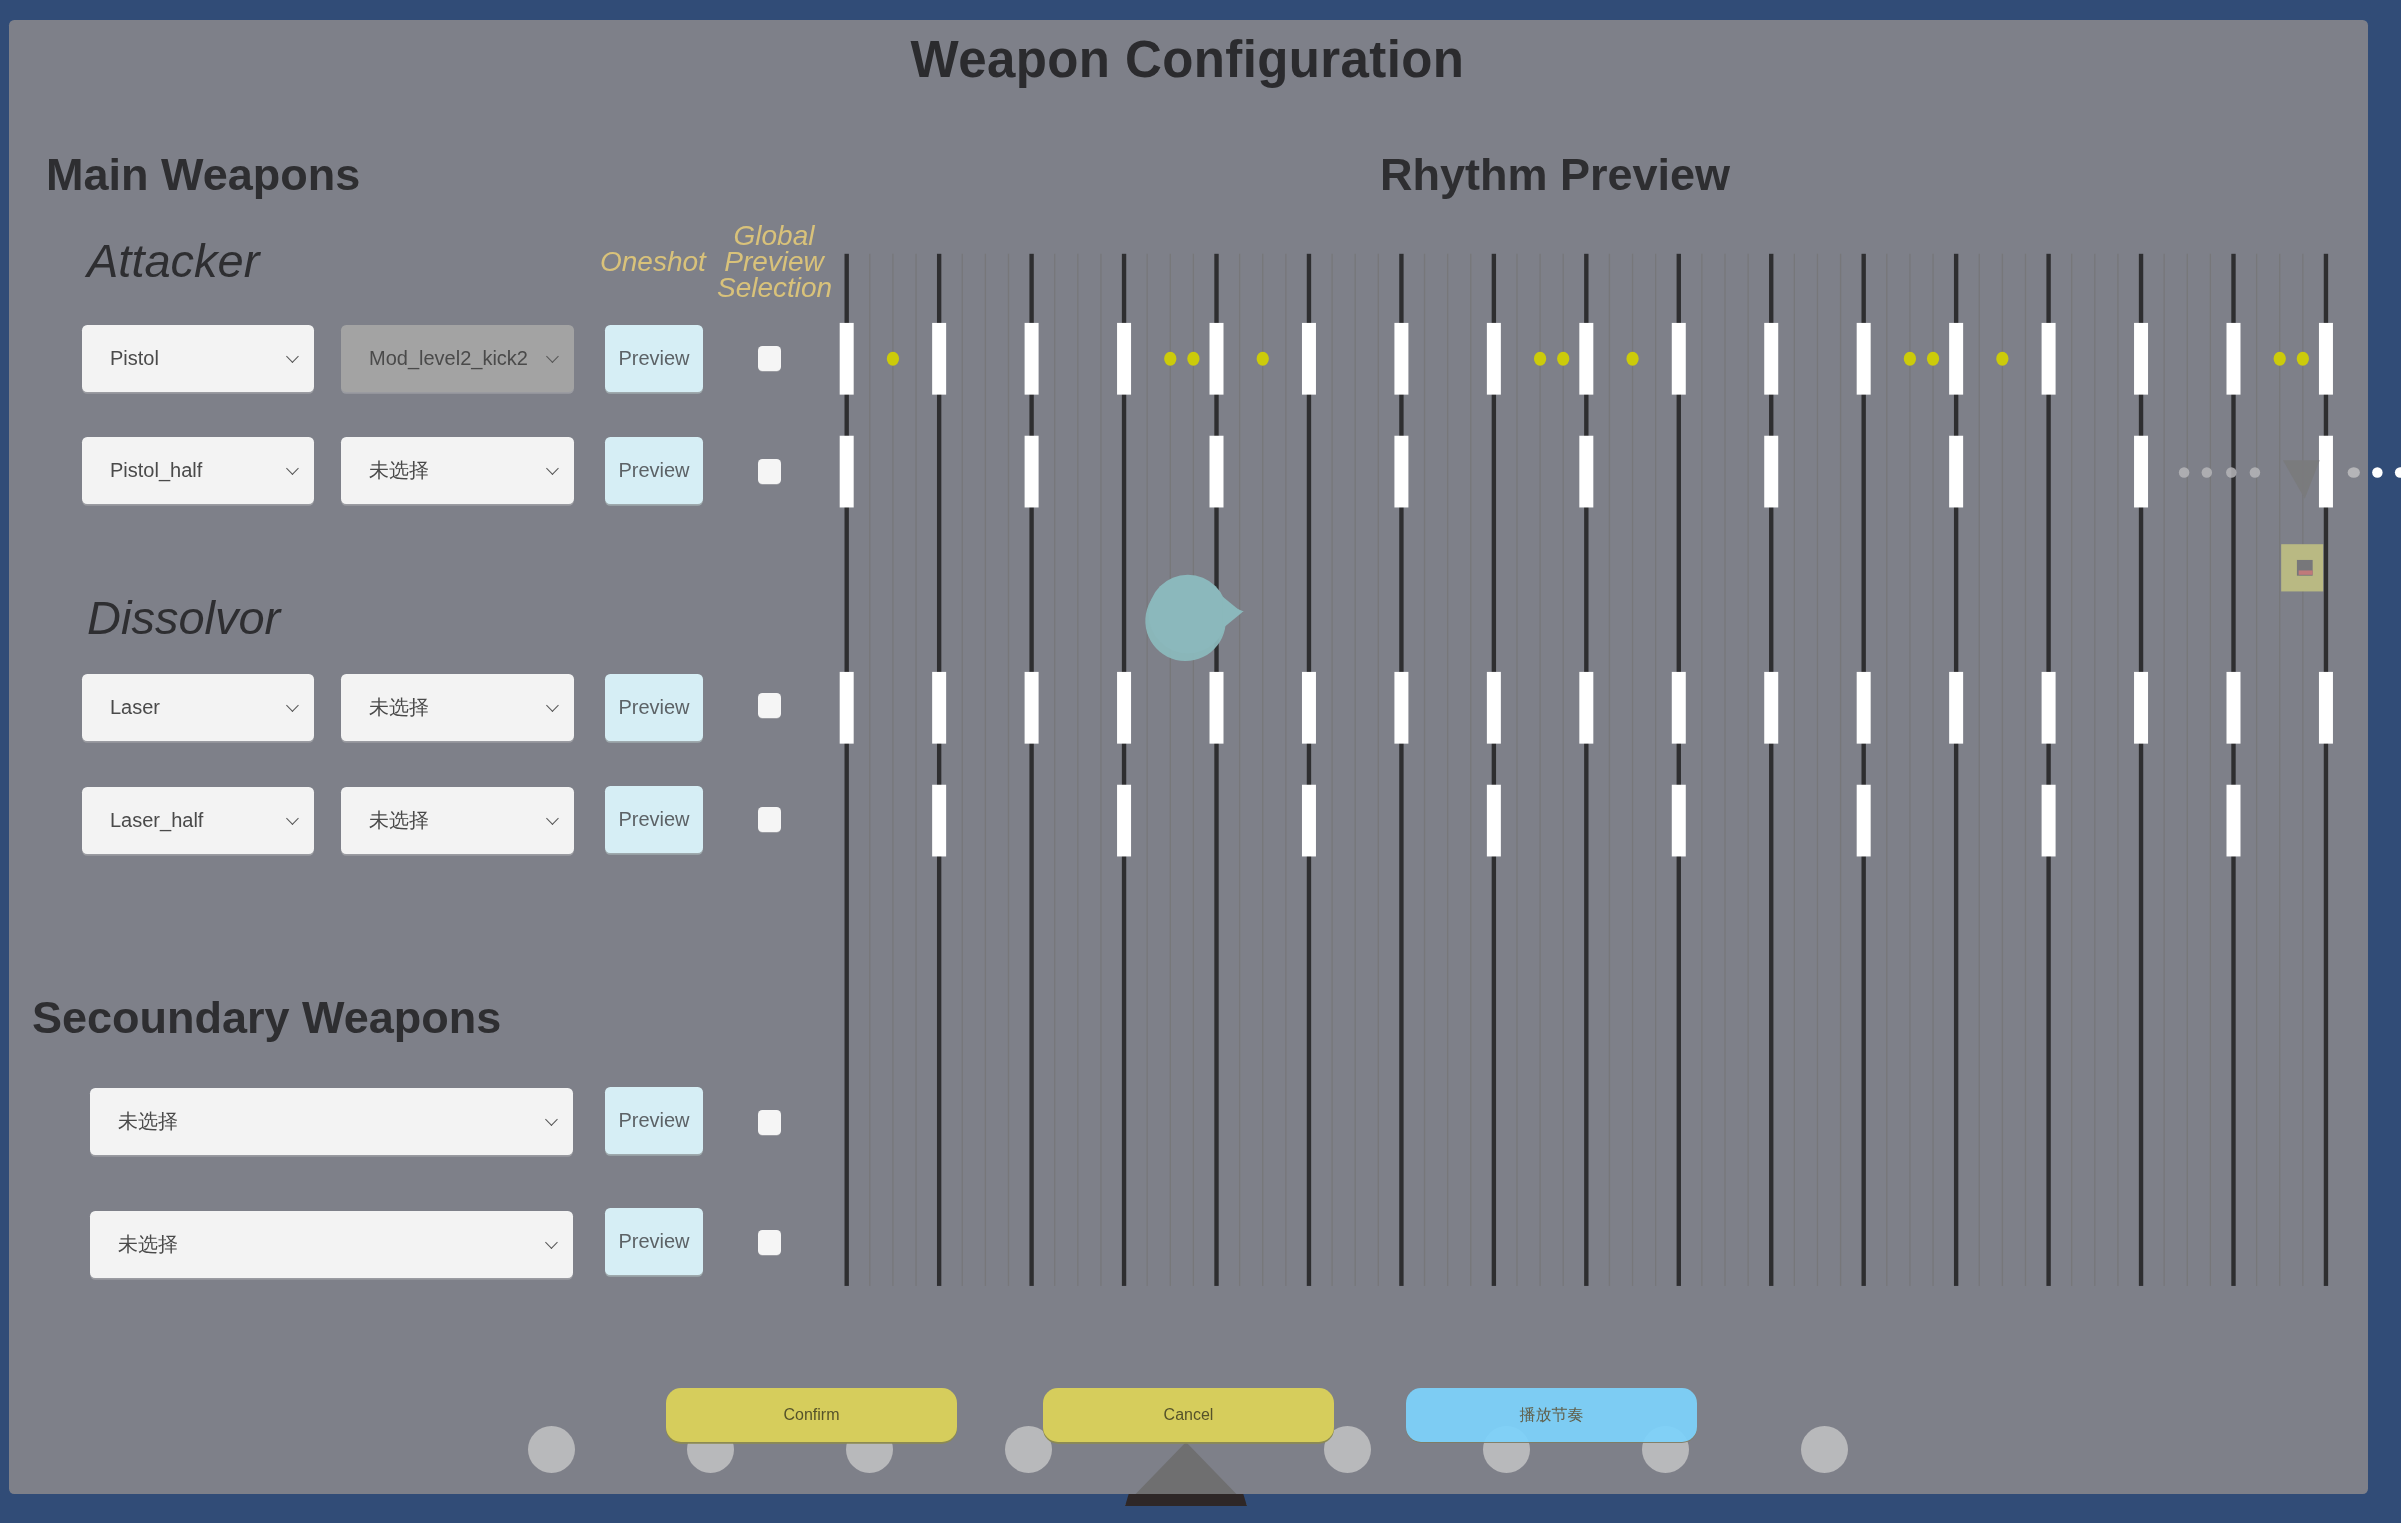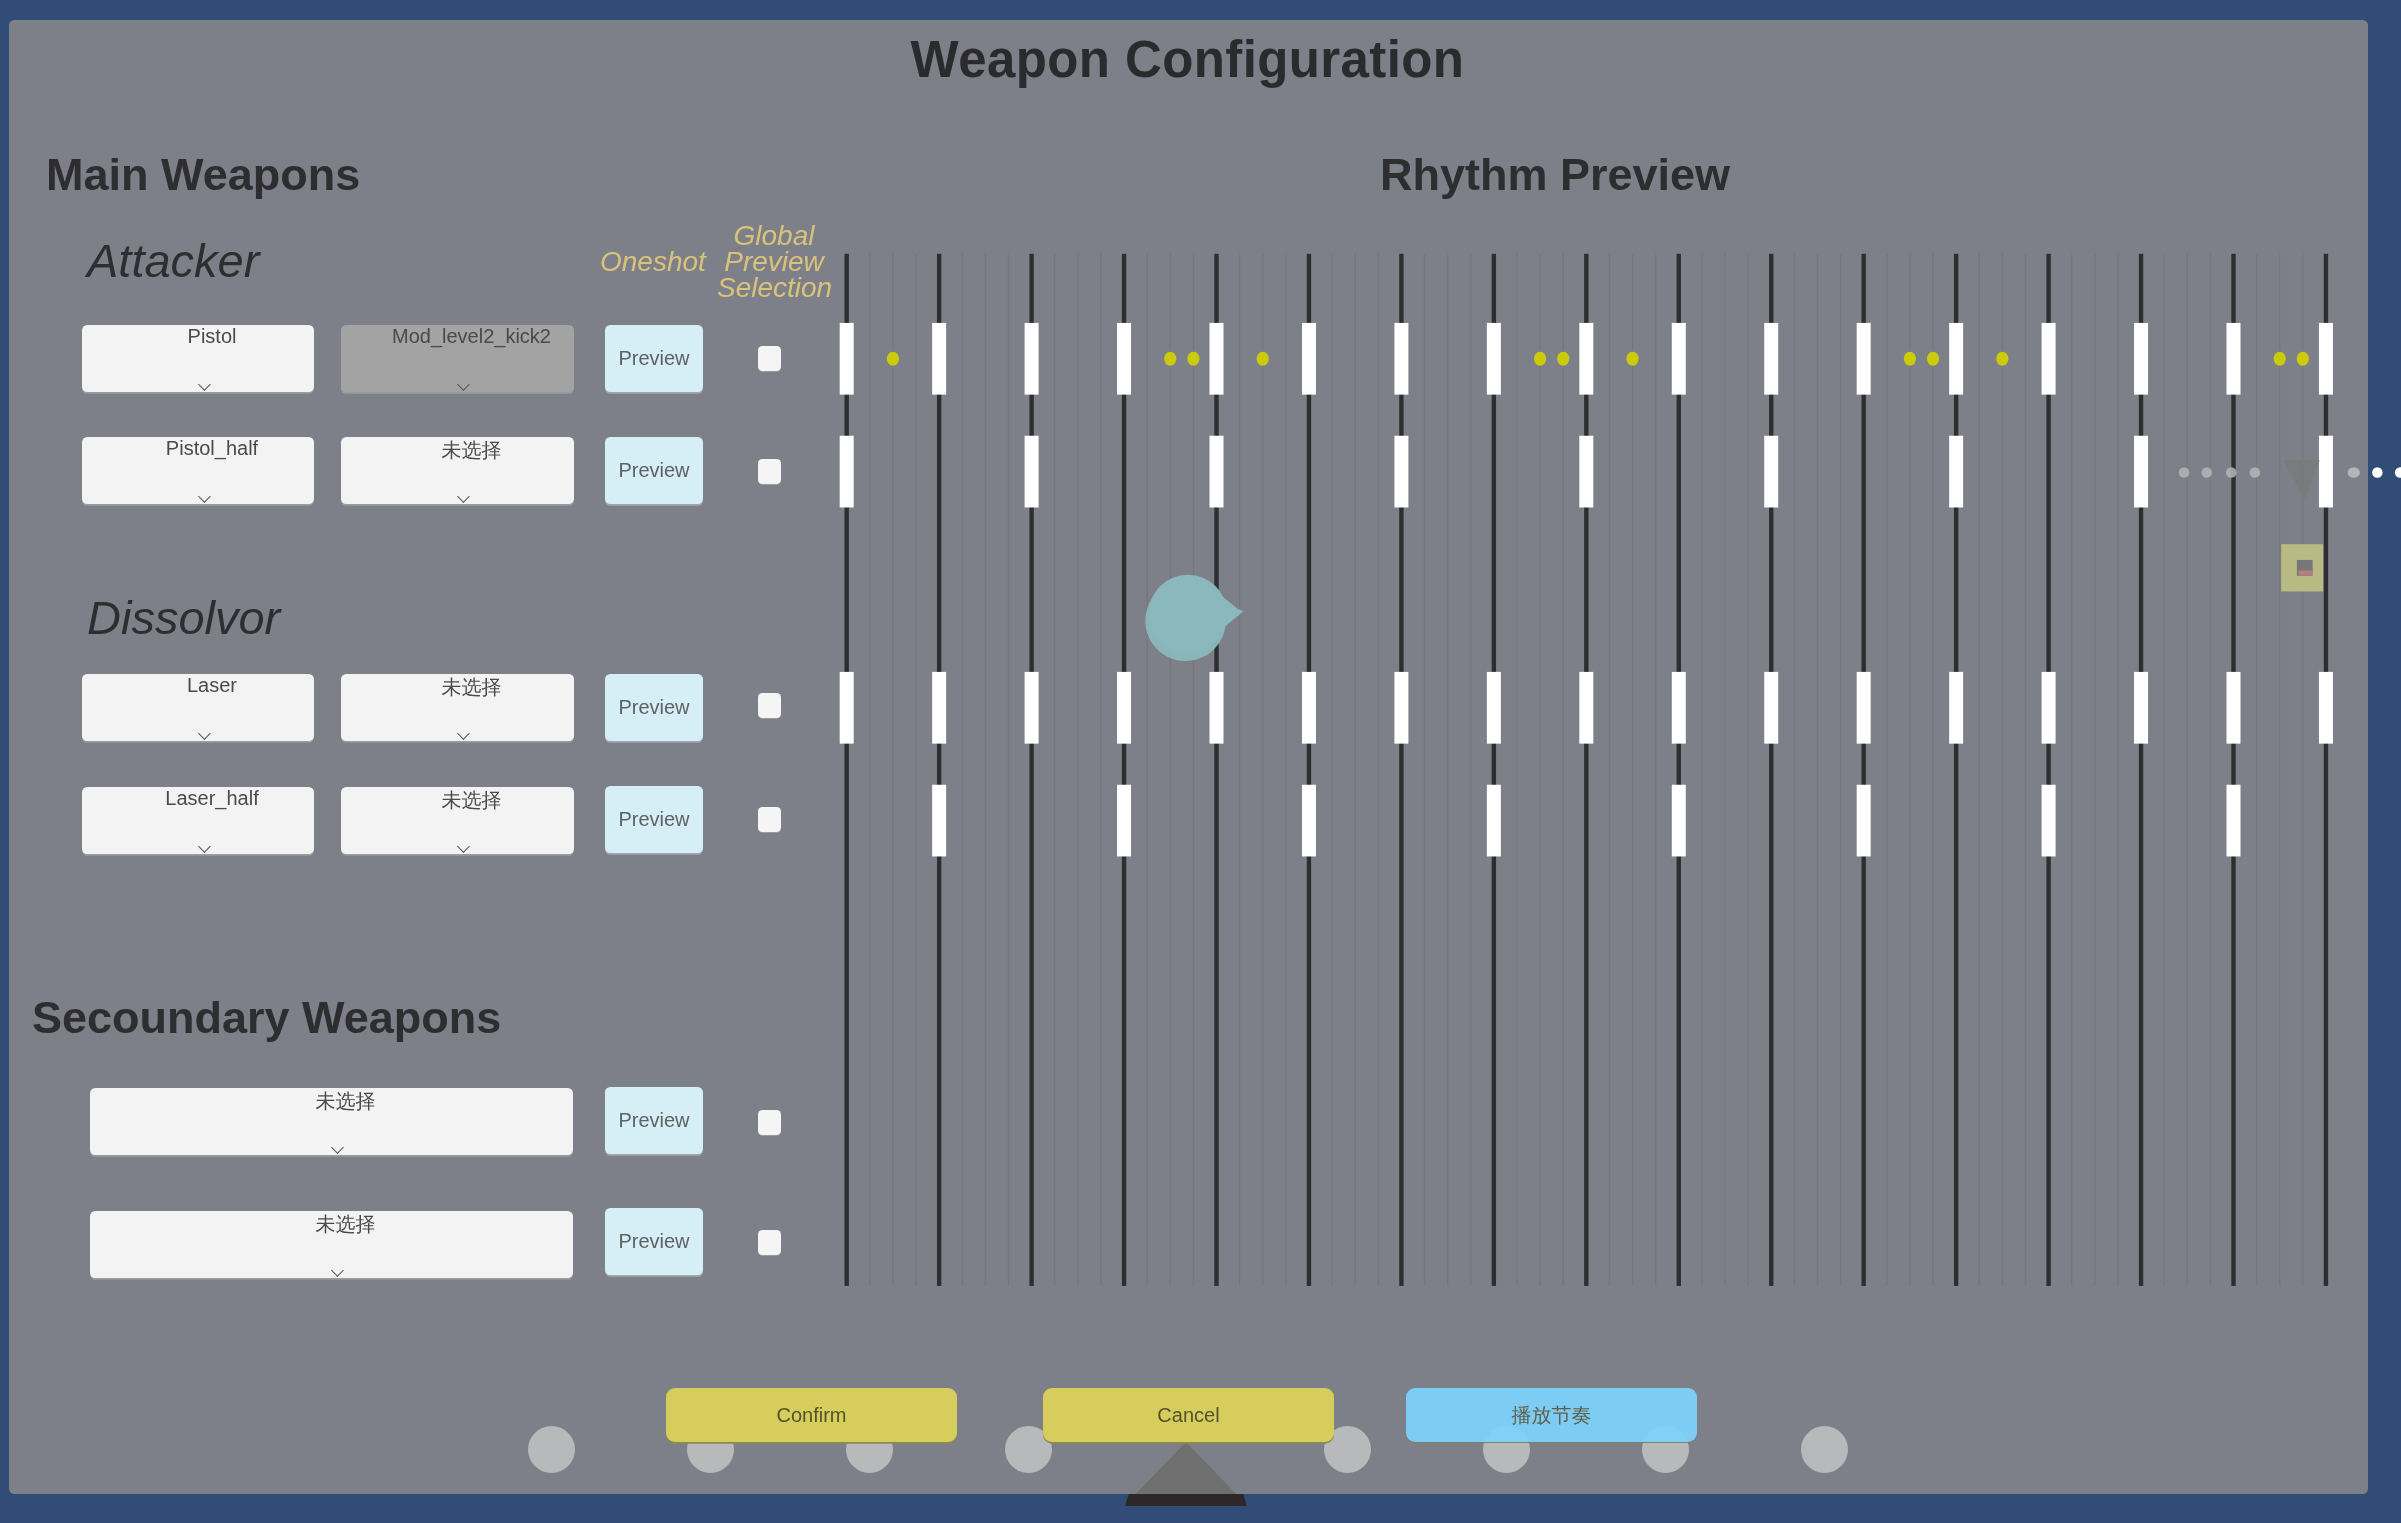--- a/index.html
+++ b/index.html
@@ -24,21 +24,20 @@
   }
   .colhead {
     position:absolute; font-size:28px; font-style:italic; color:#d9c27a;
     text-align:center; line-height:26px;
   }
   .dropdown {
     position:absolute; height:67px; background:#f3f3f3; border-radius:5.2px;
     box-shadow:0 1.7px 0 #9a9ba1; box-sizing:border-box; padding-left:28px;
     display:flex; align-items:center; font-size:20px; color:#4a4a4a;
     cursor:pointer;
-    flex-direction:column;
   }
   .dropdown.alt { background:#a3a3a3; }
   .dropdown .val { flex:1; white-space:nowrap; overflow:hidden; }
   .dropdown .chev {
     width:12.2px; height:12.2px; margin-right:15.7px; position:relative;
   }
   .dropdown .chev::before {
     content:""; position:absolute; left:1.7px; top:0; width:7.9px; height:7.9px;
     border-right:1.7px solid #555; border-bottom:1.7px solid #555; transform:rotate(45deg);
   }
@@ -46,22 +45,22 @@
     position:absolute; width:98px; height:67px; background:#d6eef5; border-radius:5.2px;
     box-shadow:0 1.7px 0 #9ea9ad; display:flex; align-items:center; justify-content:center;
     font-size:20px; color:#5c6266; cursor:pointer; border:none;
   }
   .checkbox {
     position:absolute; width:23px; height:24.5px; background:#f5f5f5; border-radius:4.4px;
     box-shadow:0 0.9px 0 #9a9ba1; cursor:pointer;
   }
   .lanes { position:absolute; left:0; top:0; width:2401px; height:1524px; pointer-events:none; }
   .bottom-btn {
-    position:absolute; top:1388px; width:291px; height:54px; border-radius:9px;
-    display:flex; align-items:center; justify-content:center; font-size:20px;
+    position:absolute; top:1388px; width:291px; height:54px; border-radius:15px;
+    display:flex; align-items:center; justify-content:center; font-size:16px;
     color:#55522a; cursor:pointer; box-shadow:0 1.7px 0 #8c8a52; border:none;
   }
   .btn-yellow { background:#d6cd5c; }
   .btn-muted { background:#7dd3fc; color:#5f5d46; box-shadow:0 0.9px 0 #7f7d63; }
   .circle-dot {
     position:absolute; width:47px; height:47px; border-radius:50%;
     background:#bcbcbe; opacity:0.95;
   }
   .tri {
     position:absolute; left:1125px; top:1442px; width:0; height:0;

